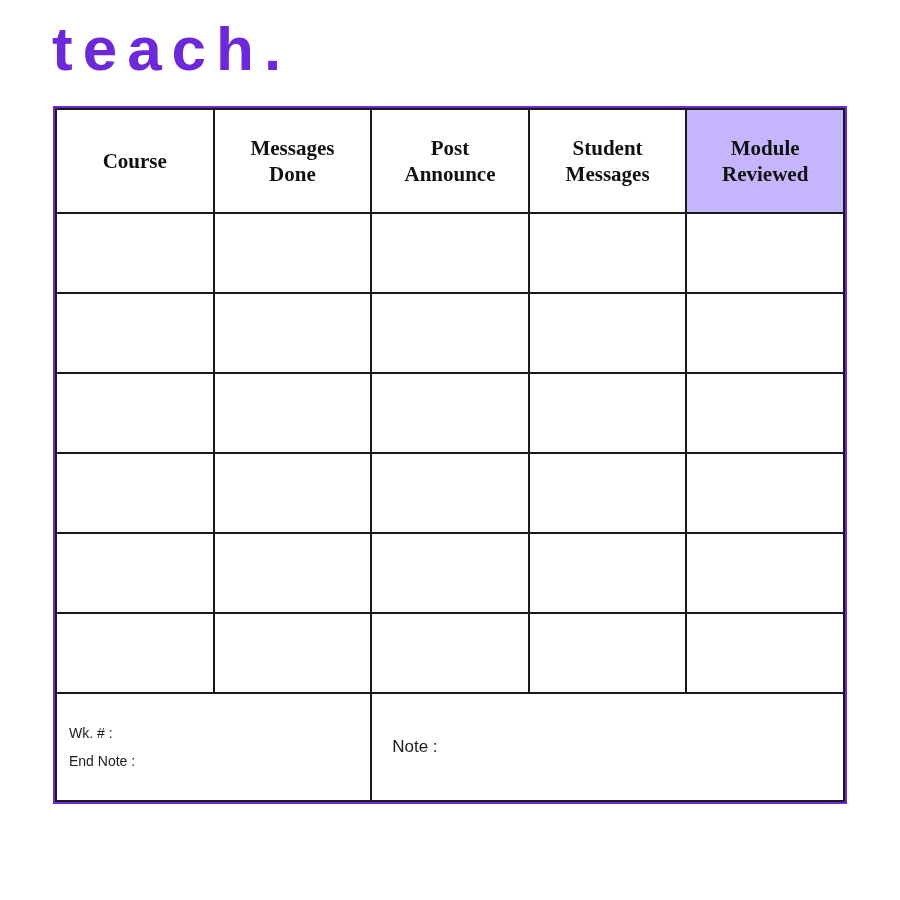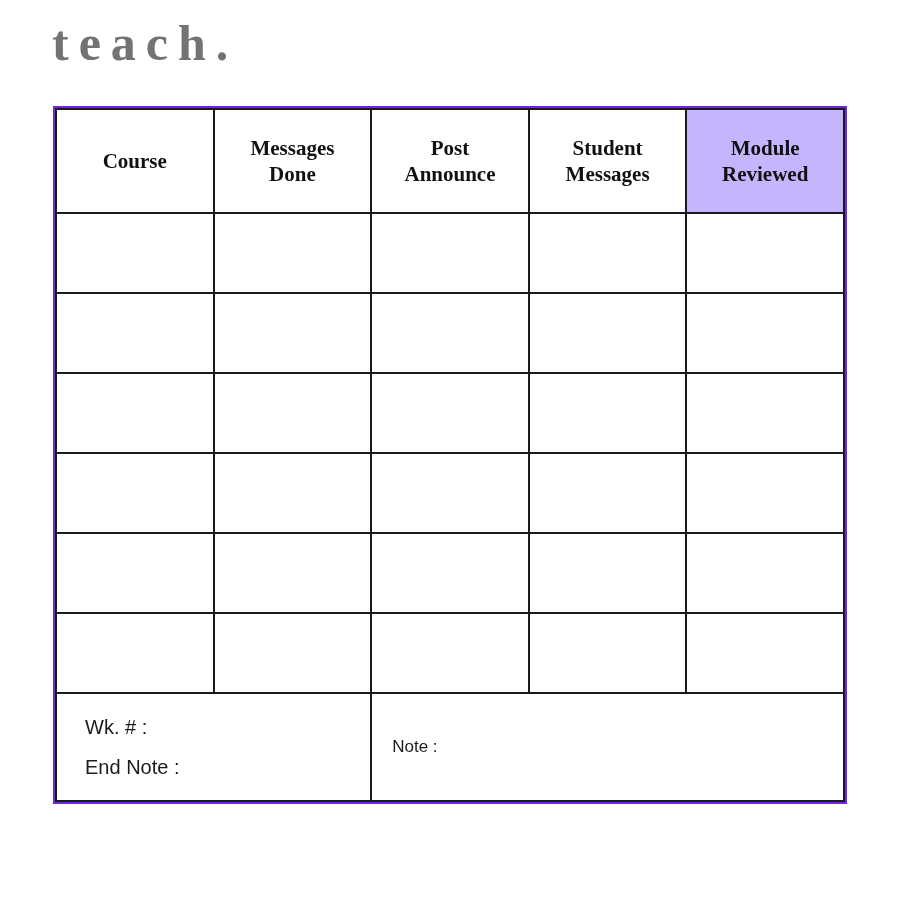--- a/index.html
+++ b/index.html
@@ -16,25 +16,25 @@
   .page {
     position: relative;
     width: 900px;
     height: 900px;
     box-sizing: border-box;
   }
   .title {
     position: absolute;
     left: 52px;
     top: 18px;
-    font-family: Liberation Serif, serif;
+    font-family: Liberation Sans, sans-serif;
     font-weight: bold;
-    font-size: 50px;
+    font-size: 62px;
     letter-spacing: 10px;
-    color: #737373;
+    color: #6d28d9;
     line-height: 1;
   }
   .sheet {
     position: absolute;
     left: 53px;
     top: 106px;
     width: 794px;
     box-sizing: border-box;
     border: 2px solid #6d28d9;
   }
@@ -66,22 +66,22 @@
     background: #c4b5fd;
   }
   .accent-cell {
     background: #d9bb9b;
   }
   .footer-row td {
     height: 106px;
     vertical-align: middle;
   }
   .note-block {
-    padding-left: 28px;
-    font-size: 20px;
+    padding-left: 12px;
+    font-size: 14px;
     color: #1c1c1c;
     font-family: "Liberation Sans", sans-serif;
     line-height: 2.0;
   }
   .note-block .line {
     display: block;
   }
   .note-right {
     padding-left: 20px;
     font-size: 17px;

